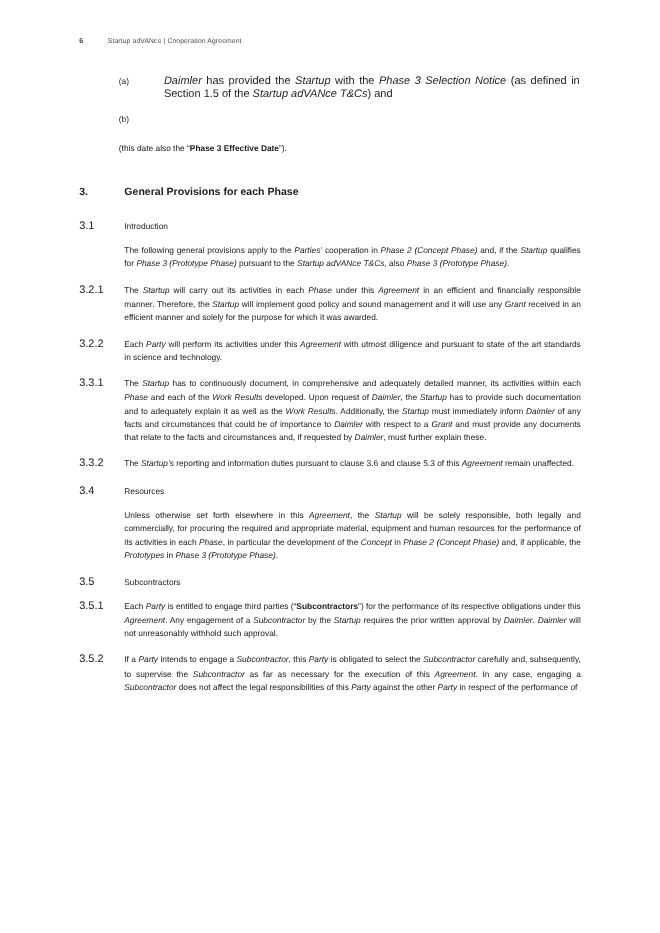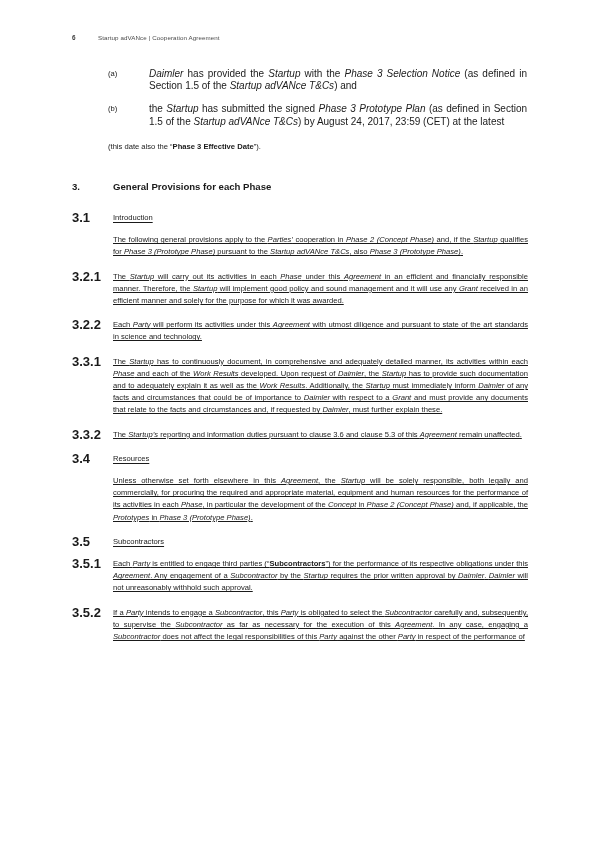--- a/index.html
+++ b/index.html
@@ -102,31 +102,29 @@
   }
 
   
   .clause {
     display: flex;
     margin-bottom: 12px;
   }
   .clause .num {
     flex: 0 0 41px;
     width: 41px;
-    font-size: 13px;
-    line-height: 12.2px;
-    font-weight: bold;
+    font-size: 10px;
+    line-height: 12.2px;
   }
   .clause .body {
     flex: 1;
     font-size: 7.6px;
     line-height: 12.2px;
     text-align: justify;
     text-justify: inter-word;
-    text-decoration: underline;
   }
   .clause.subhead {
     margin-bottom: 10px;
   }
   .clause.subhead .body {
     text-underline-offset: 1.5px;
     text-align: left;
     display: inline-block;
   }
   .clause.unnumbered .num {
@@ -152,21 +150,20 @@
 
   <div class="content">
 
     <div id="intro-list">
         <div class="alpha-item">
           <span class="marker">(a)</span>
           <span class="body"><i>Daimler</i><span> has provided the </span><i>Startup</i><span> with the </span><i>Phase 3 Selection Notice</i><span> (as defined in Section 1.5 of the </span><i>Startup adVANce T&amp;Cs</i><span>) and</span></span>
         </div>
         <div class="alpha-item">
           <span class="marker">(b)</span>
-          <span class="body"><span>the </span><i>Startup</i><span> has submitted the signed </span><i>Phase 3 Prototype Plan</i><span> (as defined in Section 1.5 of the </span><i>Startup adVANce T&amp;Cs</i><span>) by August 24, 2017, 23:59 (CET) at the latest</span></span>
         </div>
       </div>
 
     <p class="standalone-para" id="intro-closing"><span>(this date also the “</span><b>Phase 3 Effective Date</b><span>”).</span></p>
 
     <div class="section-heading">
       <span class="num">3.</span>
       <span class="title">General Provisions for each Phase</span>
     </div>
 

